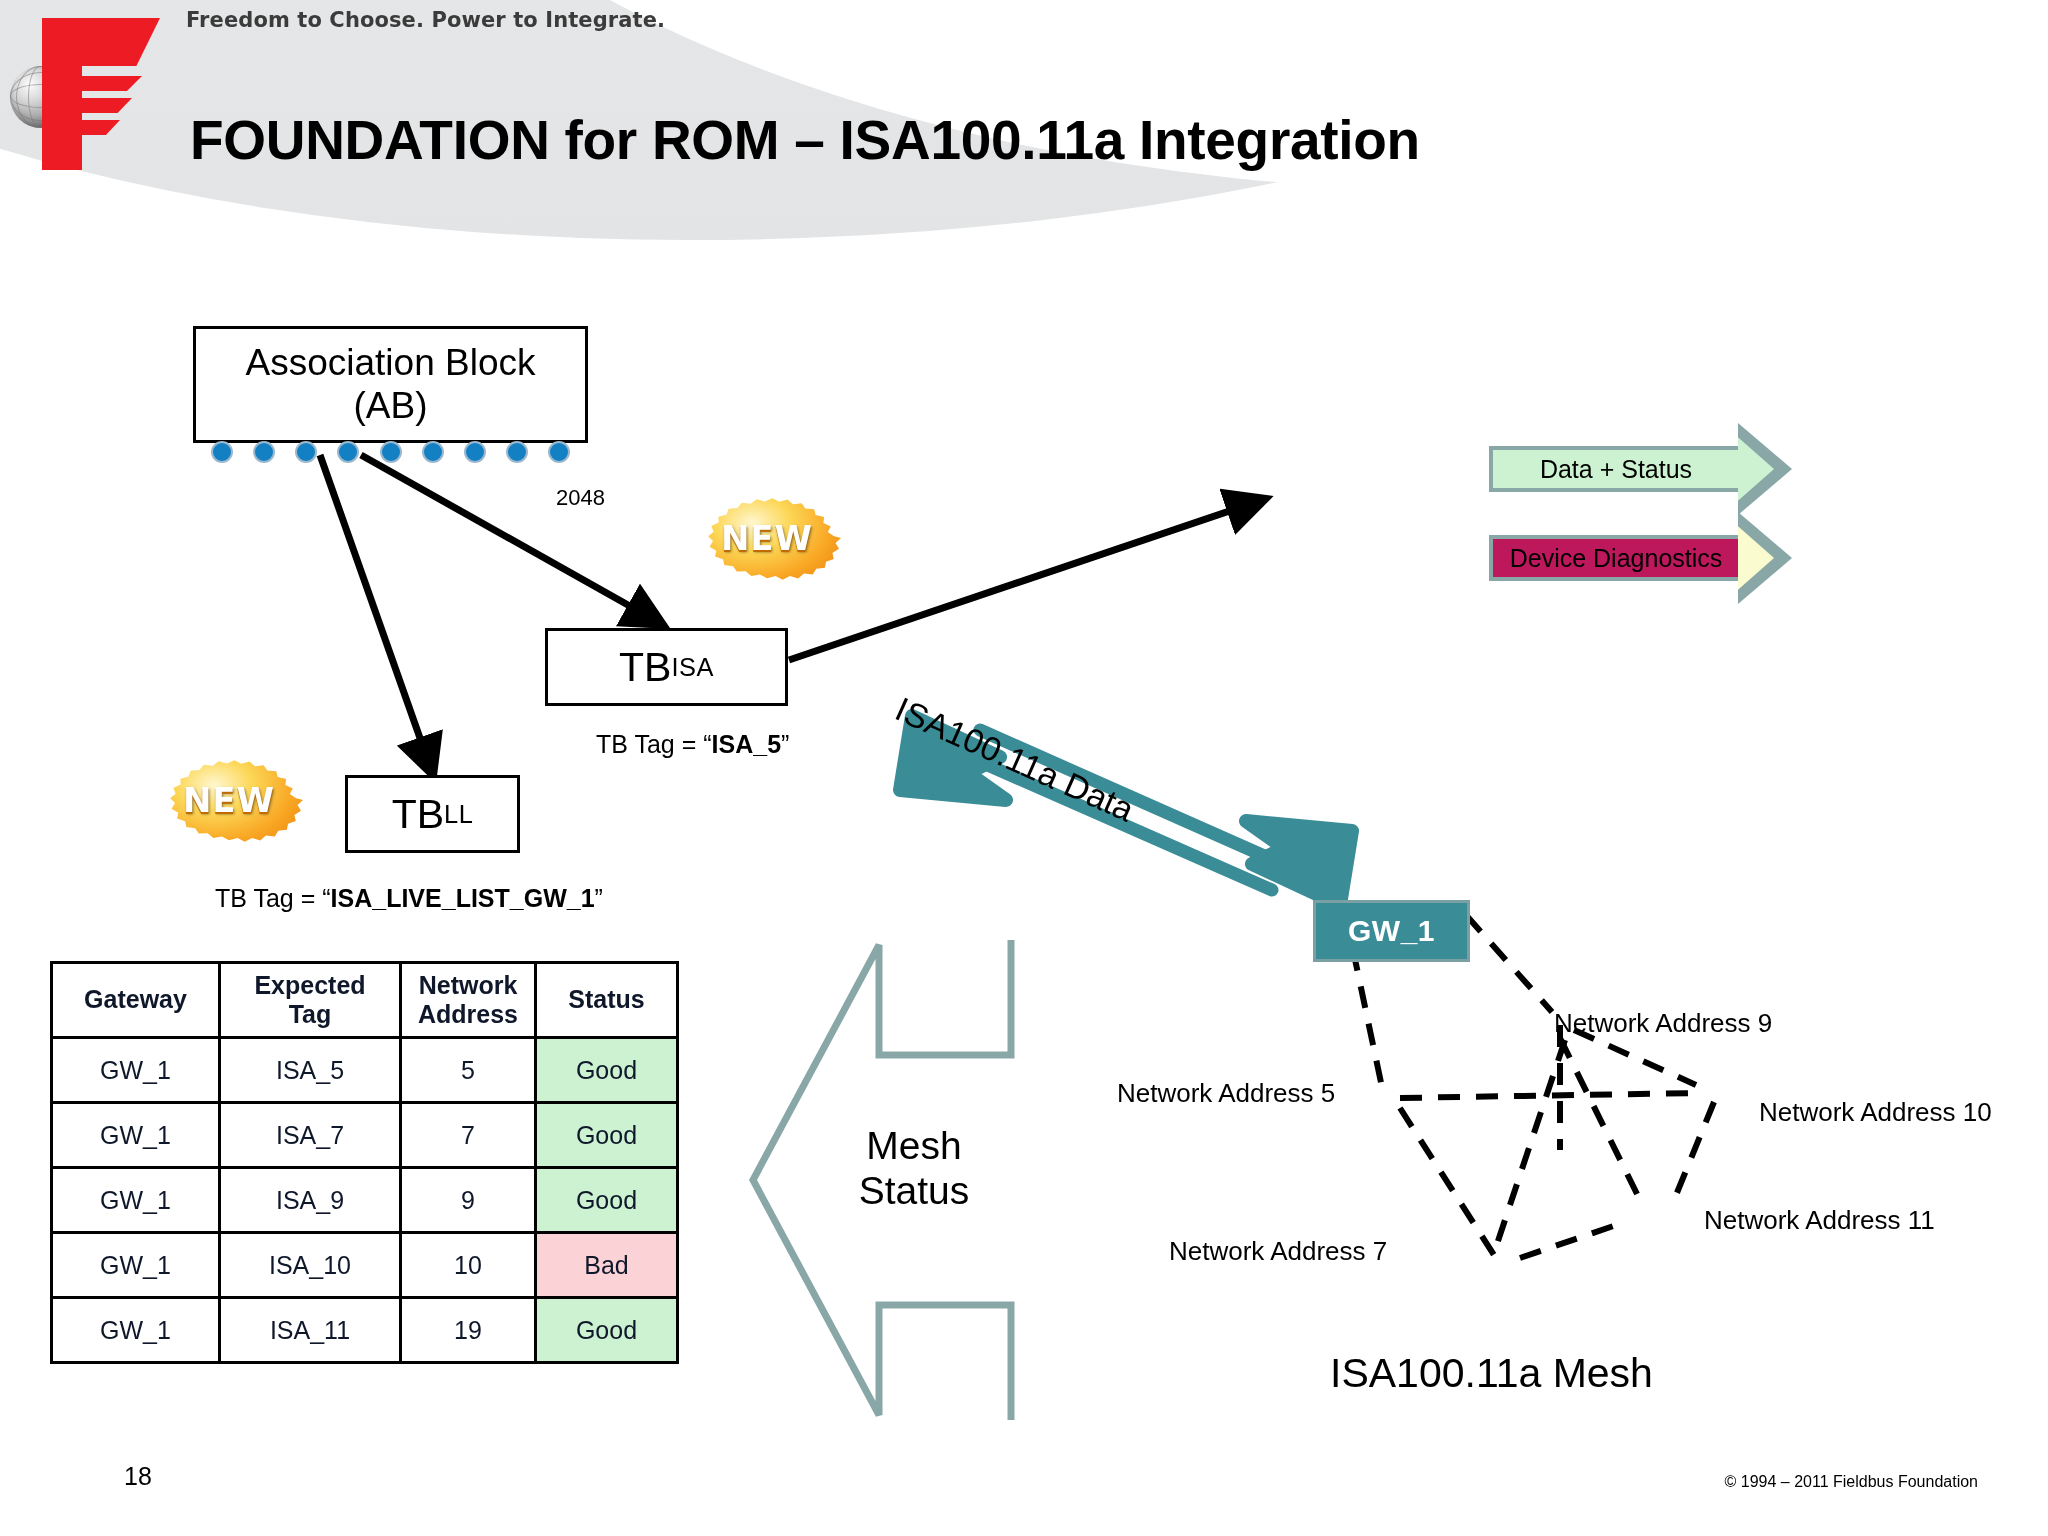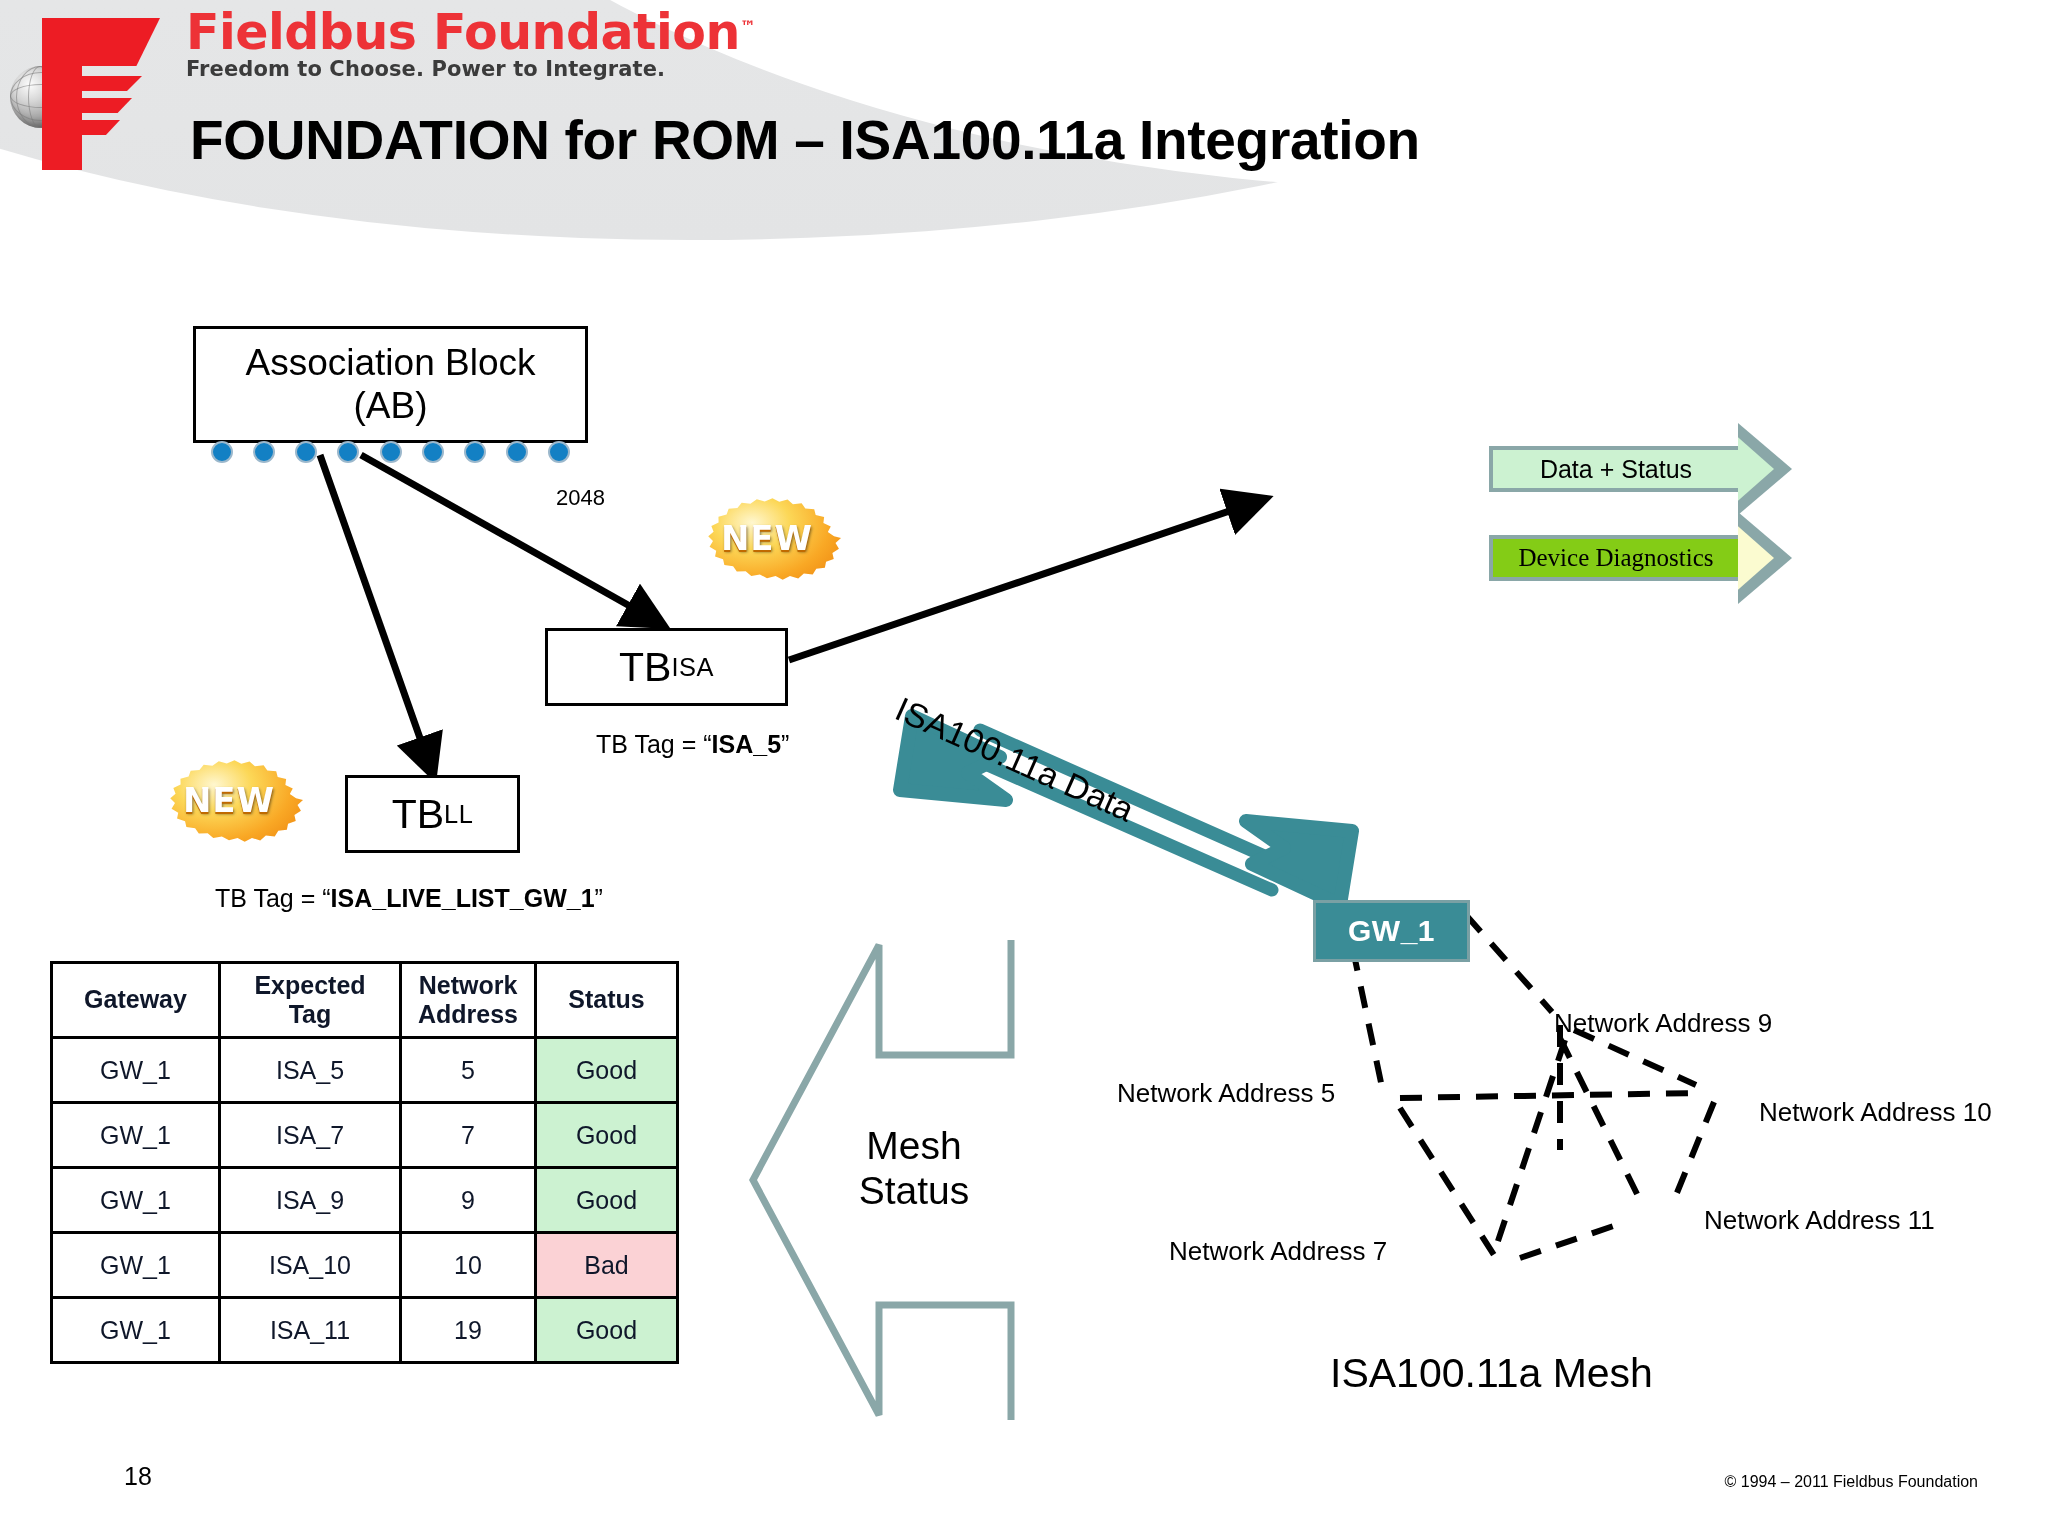--- a/index.html
+++ b/index.html
@@ -129,21 +129,21 @@
     margin-left:-1px;
   }
   .blockarrow .head::after{
     content:"";position:absolute;left:-6px;top:9px;width:42px;height:74px;
     clip-path:polygon(0 0,100% 50%,0 100%);
   }
   #arrow-data{left:1489px;top:423px;}
   #arrow-data .body{background:#CCF2D1;width:250px;}
   #arrow-data .head::after{background:#CCF2D1;}
   #arrow-diag{left:1489px;top:512px;}
-  #arrow-diag .body{background:#84cc16;width:250px;font-family:Liberation Serif, serif;}
+  #arrow-diag .body{background:#be185d;width:250px;}
   #arrow-diag .head::after{background:#FBFBD0;}
 
   
   #mesh-status{
     position:absolute;left:727px;top:925px;width:300px;height:515px;
   }
   #mesh-status .lab{
     position:absolute;left:92px;top:198px;width:190px;
     text-align:center;font-size:39px;line-height:1.16;color:#000;
   }
@@ -201,21 +201,20 @@
         <i class="e2"></i>
     </div>
     <div class="bar b-top"></div>
     <div class="bar b-stem"></div>
     <div class="bar b-s1"></div>
     <div class="bar b-s2"></div>
     <div class="bar b-s3"></div>
   </div>
 
   <div class="brand">
-    <div class="name"><span>Fieldbus Foundation</span><sup>™</sup></div>
     <div class="tag">Freedom to Choose. Power to Integrate.</div>
   </div>
 
   <div class="slide-title">
     <span>FOUNDATION for ROM – ISA100.11a Integration</span>
   </div>
 
   <svg id="wires" viewBox="0 0 2048 1536">
     <defs>
       <marker id="ah" viewBox="0 0 12 12" refX="9" refY="6" markerWidth="7" markerHeight="7" orient="auto-start-reverse">

